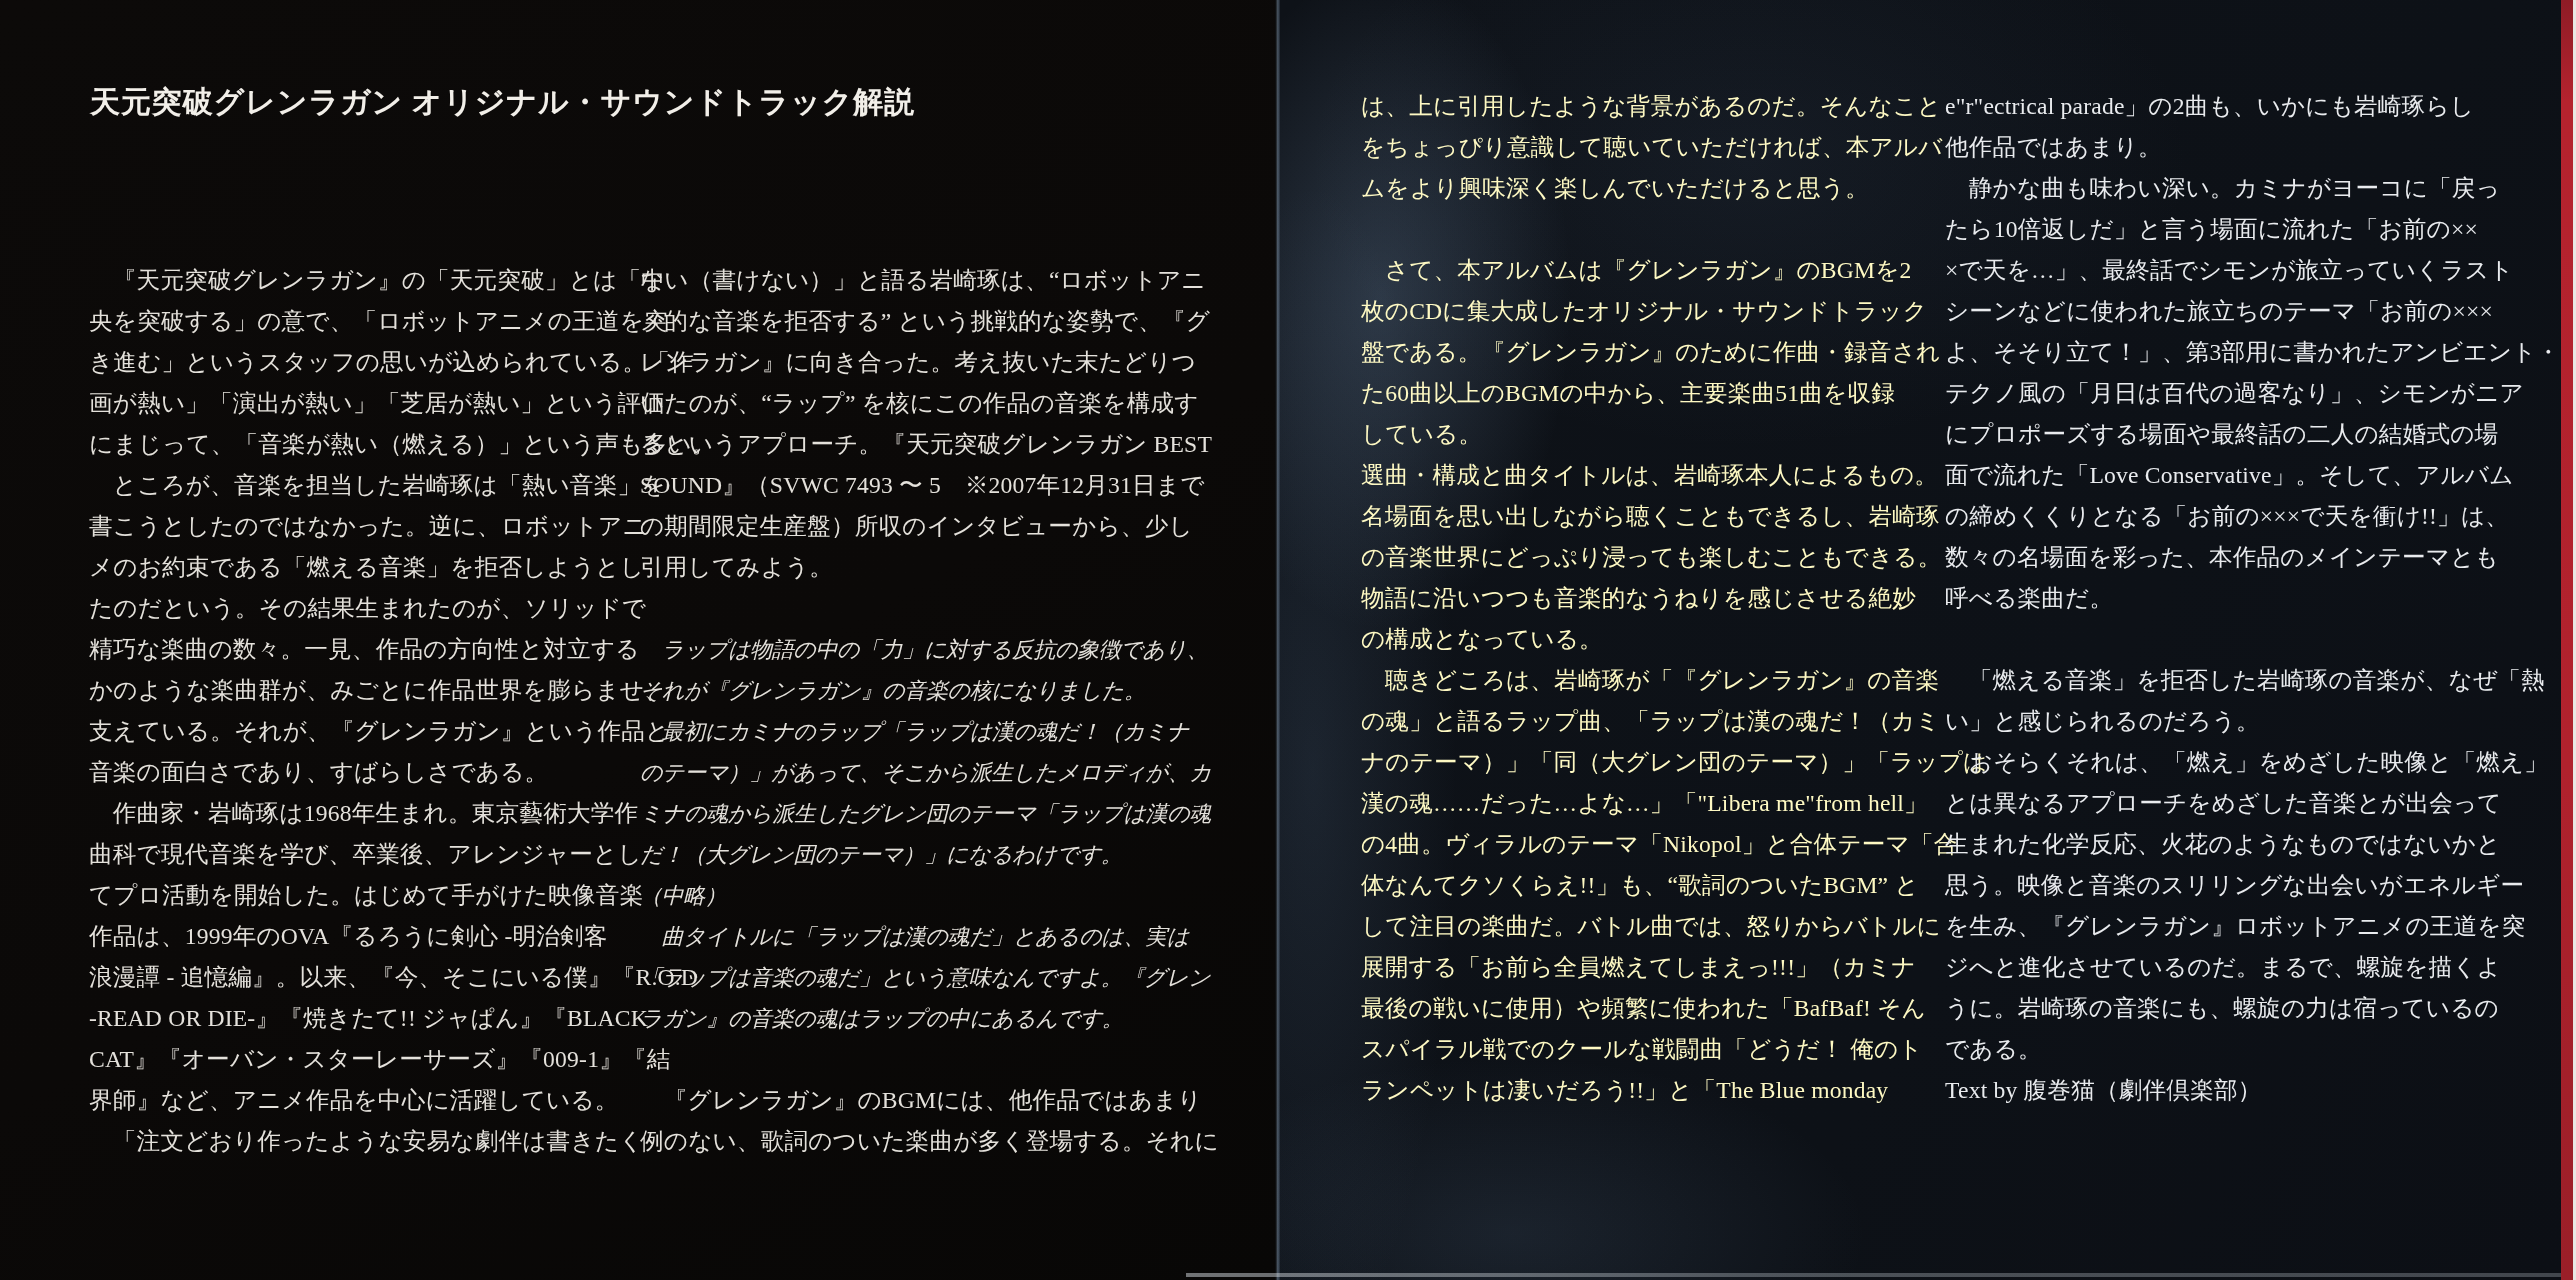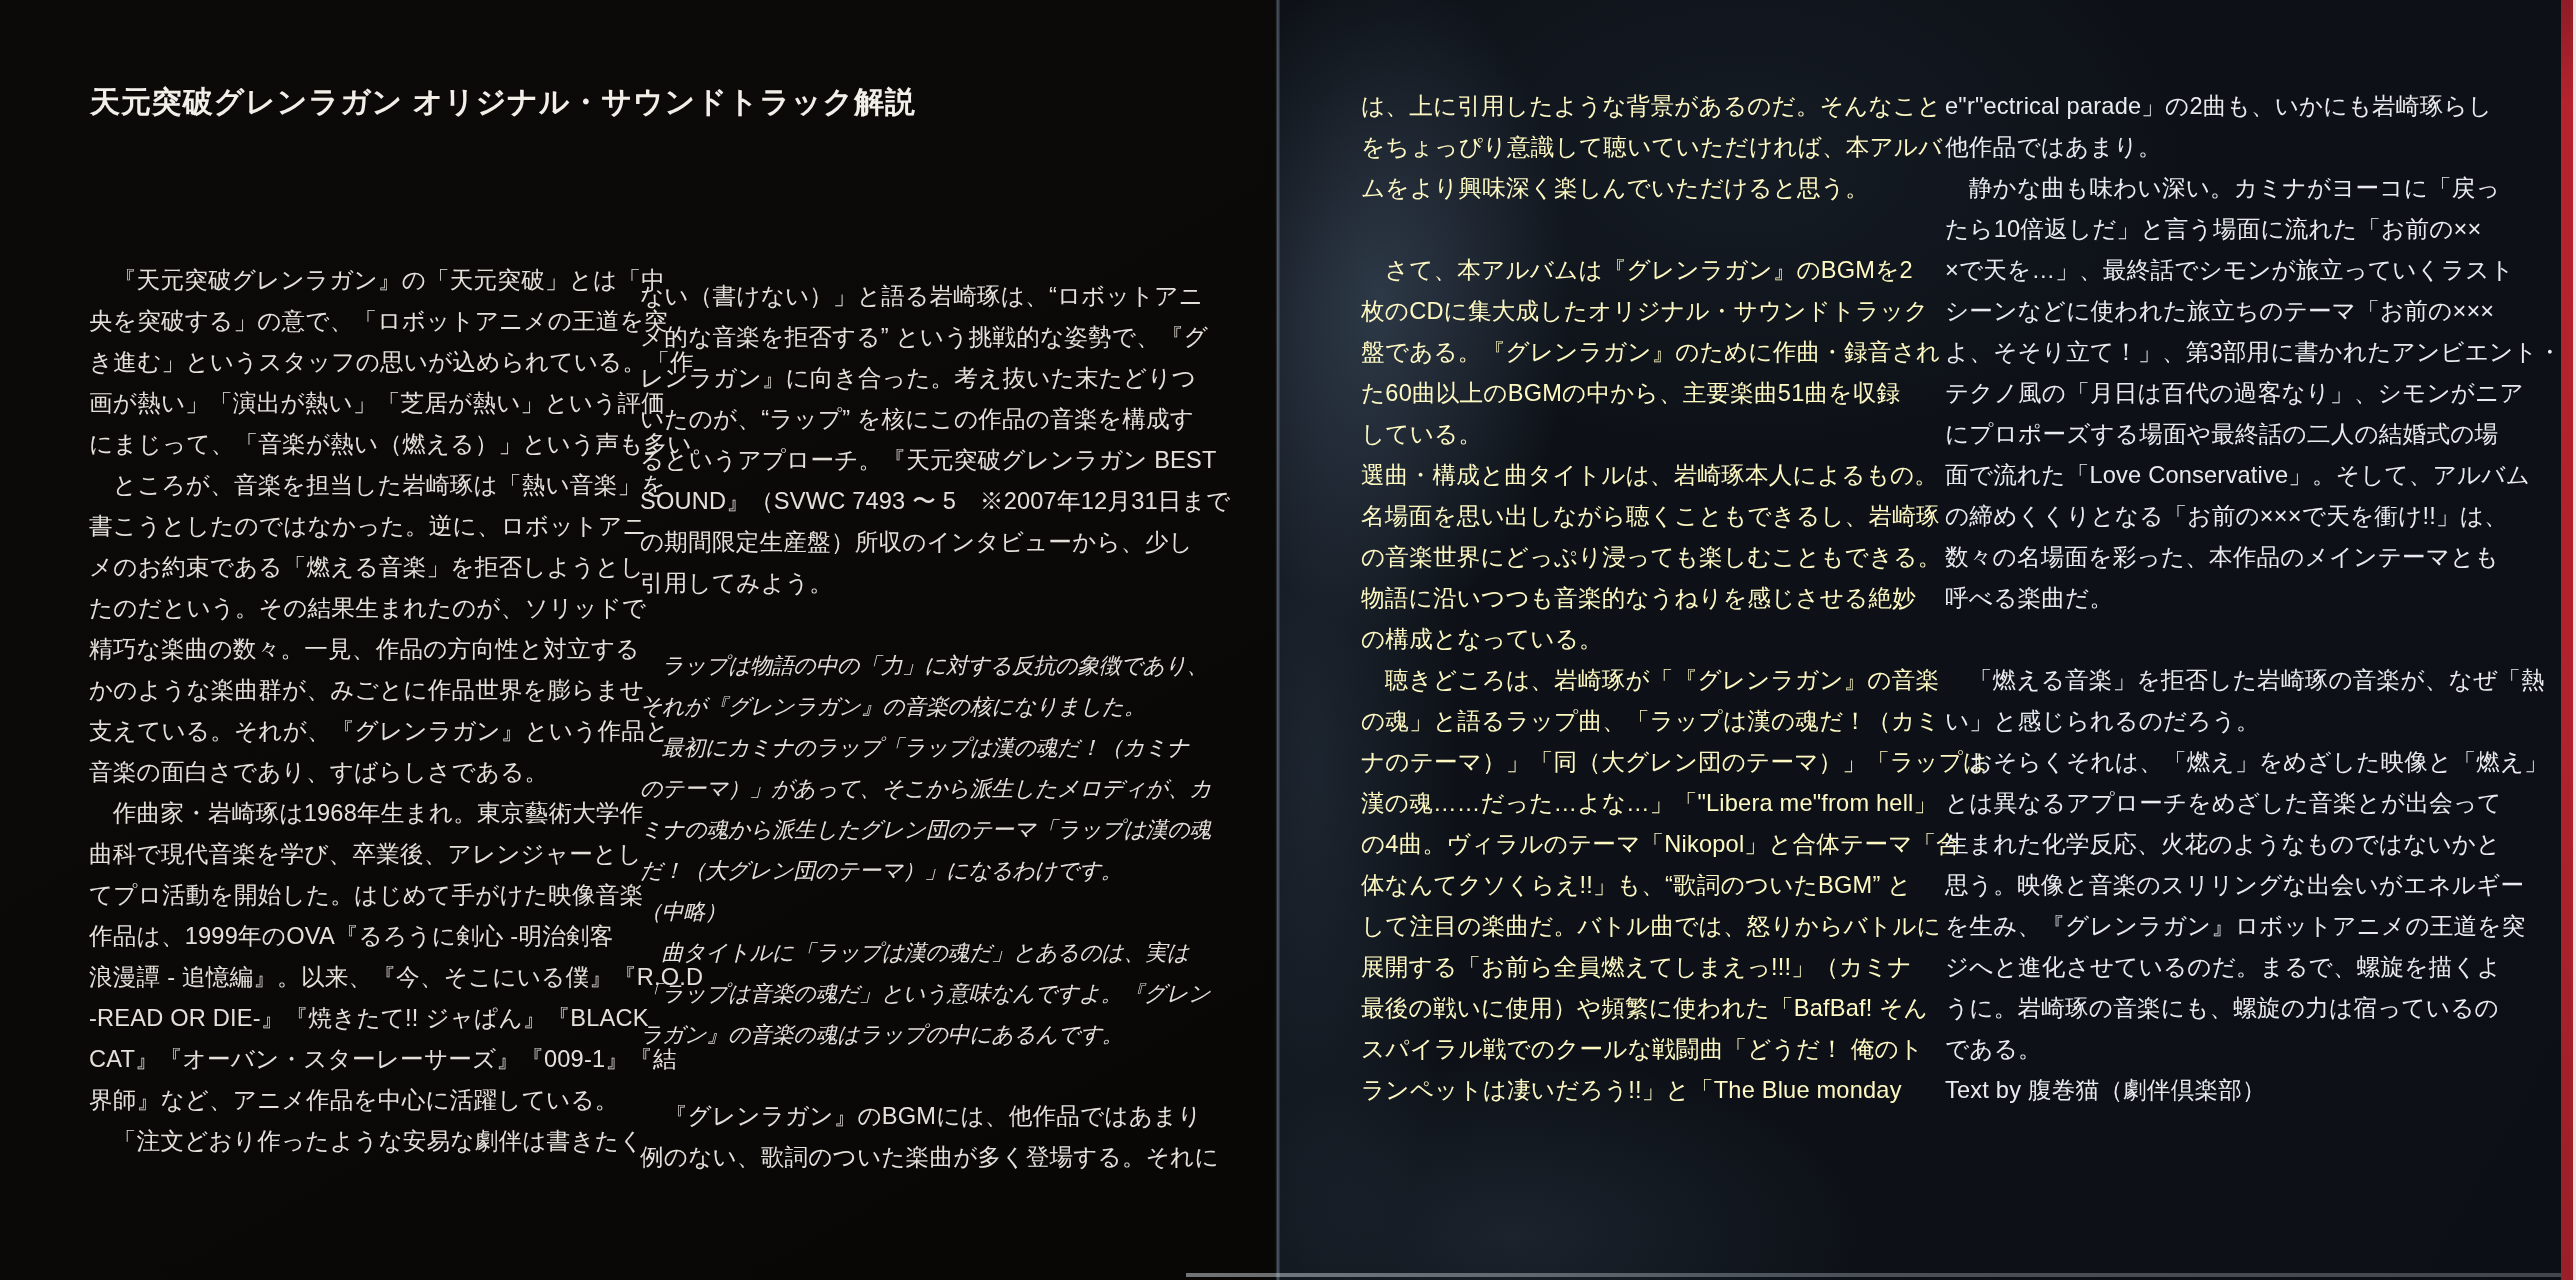--- a/index.html
+++ b/index.html
@@ -1,18 +1,18 @@
 <!DOCTYPE html>
 <html style="font-size:14.5px"><head>
 <meta charset="utf-8">
 <style>
   html,body{margin:0;padding:0;background:#000;}
   #spread{
     position:relative;width:2576px;height:1281px;overflow:hidden;
-    font-family:Liberation Sans, sans-serif;
+    font-family:Liberation Serif, serif;
   }
   
   #page-left{
     position:absolute;left:0;top:0;width:1277px;height:1281px;
     background:linear-gradient(150deg,#0c0a09 0%,#0b0908 55%,#080706 100%);
   }
   
   #page-right{
     position:absolute;left:1277px;top:0;width:1286px;height:1281px;
     background:
@@ -51,21 +51,21 @@
     font-size:56px;font-weight:bold;color:#f5f3ef;letter-spacing:-3.6px;white-space:nowrap;
   }
   
   .col{position:absolute;color:#e4e1db;}
   .col .line{
     height:41px;line-height:41px;font-size:23.6px;white-space:nowrap;
     letter-spacing:0.2px;
   }
   .col .line.it{font-style:italic;font-size:22px;letter-spacing:-0.4px;}
   #col-l1{left:89px; top:260px;width:524px;}
-  #col-l2{left:640px;top:276px;width:530px;}
+  #col-l2{left:640px;top:260px;width:530px;}
   #col-r1{left:1361px;top:86px;width:535px;color:#fef9c3;}
   #col-r2{left:1945px;top:86px;width:539px;color:#e9ebee;}
 </style>
 </head>
 <body>
 
 <div id="spread">
 
   <div id="page-left">
     <div id="subtitle">天元突破グレンラガン オリジナル・サウンドトラック解説</div>

